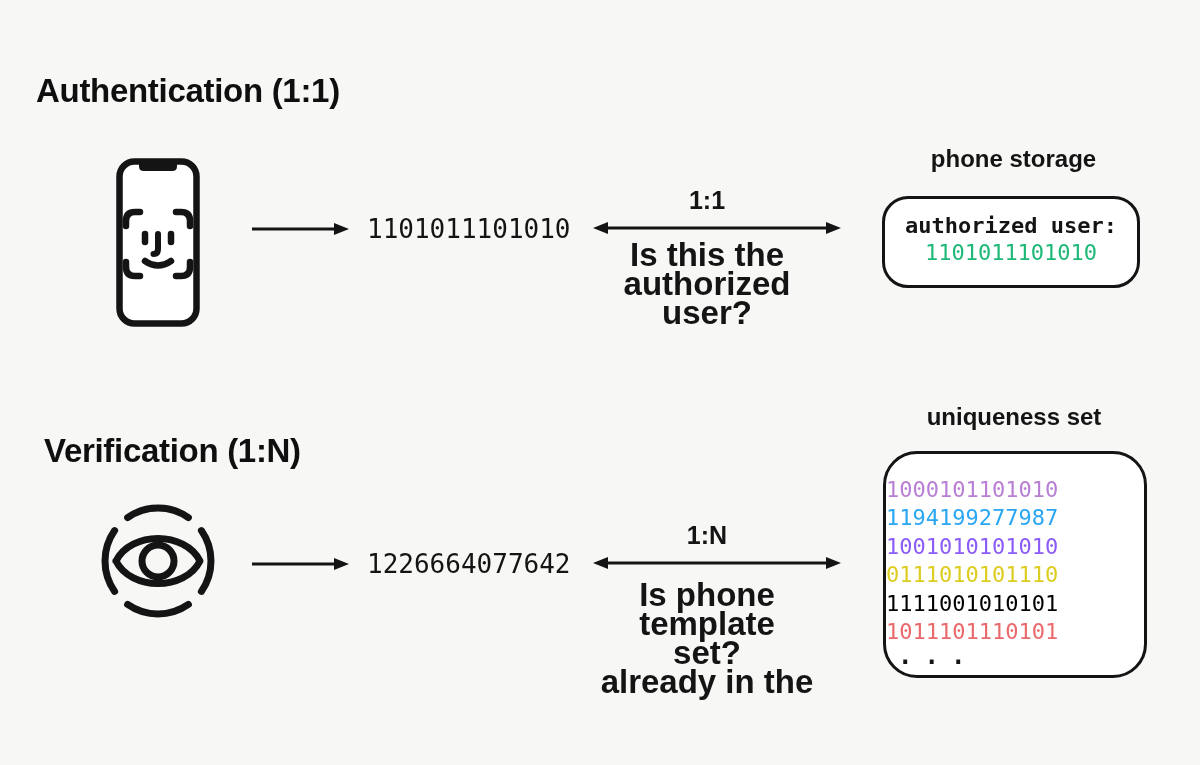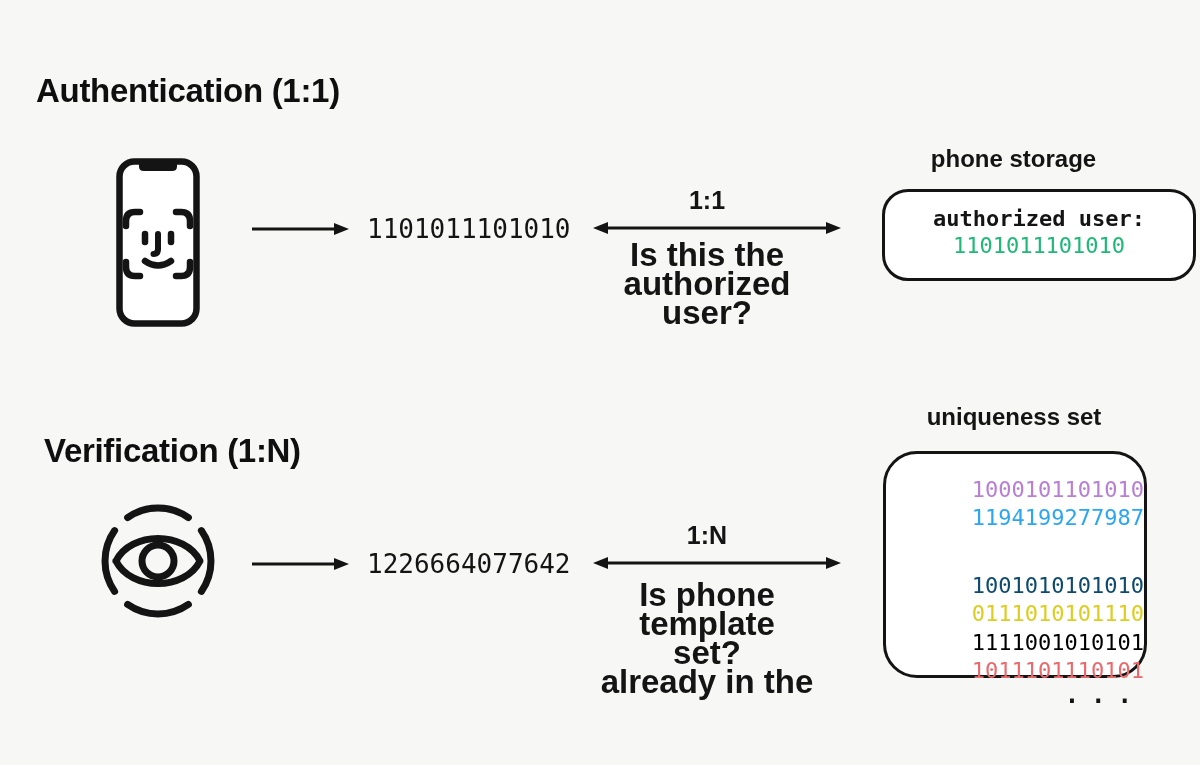--- a/index.html
+++ b/index.html
@@ -11,21 +11,21 @@
   }
   .abs { position:absolute; }
   .h-title { font-size:33px; font-weight:bold; letter-spacing:-0.3px; color:#0f0f0f; white-space:nowrap; }
   .mono { font-family:"DejaVu Sans Mono", monospace; }
   .template { font-size:26px; color:#141414; white-space:nowrap; }
   .rel-label { font-size:25px; font-weight:bold; text-align:center; }
   .question { font-size:33px; font-weight:bold; line-height:29px; text-align:center; }
   .box-label { font-size:24px; font-weight:bold; text-align:center; }
   .round-box { background:#ffffff; border:3.5px solid #141414; }
   .storage-box { border-radius:26px; text-align:center; padding-top:13px; }
-  .set-box { border-radius:34px; text-align:right; padding-top:22px; }
+  .set-box { border-radius:34px; text-align:left; padding-top:22px; }
   .field { font-size:22px; font-weight:bold; line-height:27px; white-space:nowrap; }
   .value { font-size:22px; line-height:27px; white-space:nowrap; }
   .set-row { font-size:22px; line-height:28.4px; white-space:nowrap; }
   .ellipsis { font-size:24px; font-weight:bold; letter-spacing:12px; padding-left:12px; line-height:20px; }
   svg { display:block; }
 </style>
 </head>
 <body>
 
 <div class="canvas">
@@ -62,21 +62,21 @@
 
   <div class="abs rel-label" style="left:590px; top:186px; width:234px;">1:1</div>
 
   <div class="abs question" style="left:578px; top:240px; width:258px;">
     <div>Is this the</div>
     <div>authorized user?</div>
   </div>
 
   <div class="abs box-label" style="left:882px; top:145px; width:263px;">phone storage</div>
 
-  <div class="abs round-box storage-box" style="left:882px; top:189px; width:314px; height:92px;">
+  <div class="abs round-box storage-box" style="left:882px; top:196px; width:258px; height:92px;">
     <div class="mono field">authorized user:</div>
     <div class="mono value" style="color: rgb(30, 184, 119);">1101011101010</div>
   </div>
 
   <div class="abs h-title" style="left:44px; top:432px;">Verification (1:N)</div>
 
   <svg class="abs" style="left:96px; top:499px;" width="124" height="124" viewBox="0 0 124 124">
     <g fill="none" stroke="#141414" stroke-width="7" stroke-linecap="round">
       <path d="M 92.4 18.6 A 53 53 0 0 0 31.6 18.6"></path>
       <path d="M 18.6 31.6 A 53 53 0 0 0 18.6 92.4"></path>
@@ -106,20 +106,20 @@
     <div>Is phone template</div>
     <div>set?</div>
     <div>already in the</div>
   </div>
 
   <div class="abs box-label" style="left:882px; top:403px; width:264px;">uniqueness set</div>
 
   <div class="abs round-box set-box" style="left:883px; top:451px; width:264px; height:227px;">
     <div class="mono set-row" style="color: rgb(184, 127, 212);">1000101101010</div>
     <div class="mono set-row" style="color: rgb(42, 166, 242);">1194199277987</div>
-    <div class="mono set-row" style="color: #0c4a6e; margin-top: 39px;">1001010101010</div>
+    <div class="mono set-row" style="color: #8b5cf6;">1001010101010</div>
     <div class="mono set-row" style="color: rgb(220, 205, 32);">0111010101110</div>
     <div class="mono set-row" style="color: #000000;">1111001010101</div>
     <div class="mono set-row" style="color: rgb(234, 105, 109);">1011101110101</div>
     <div class="mono ellipsis">...</div>
   </div>
 
 </div>
 
 </body></html>

